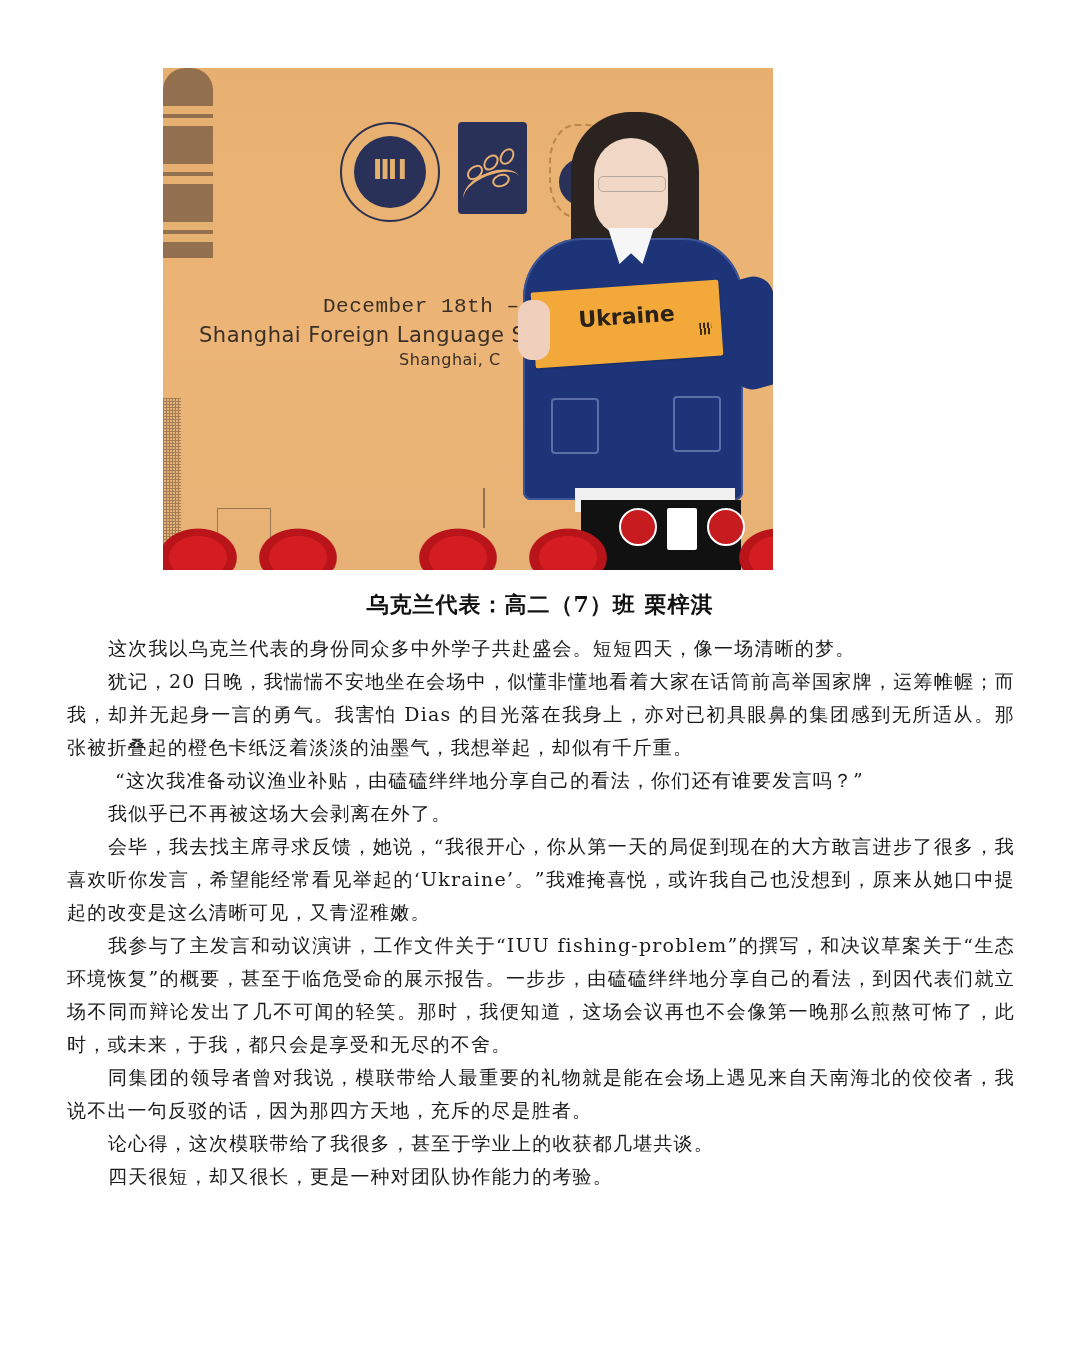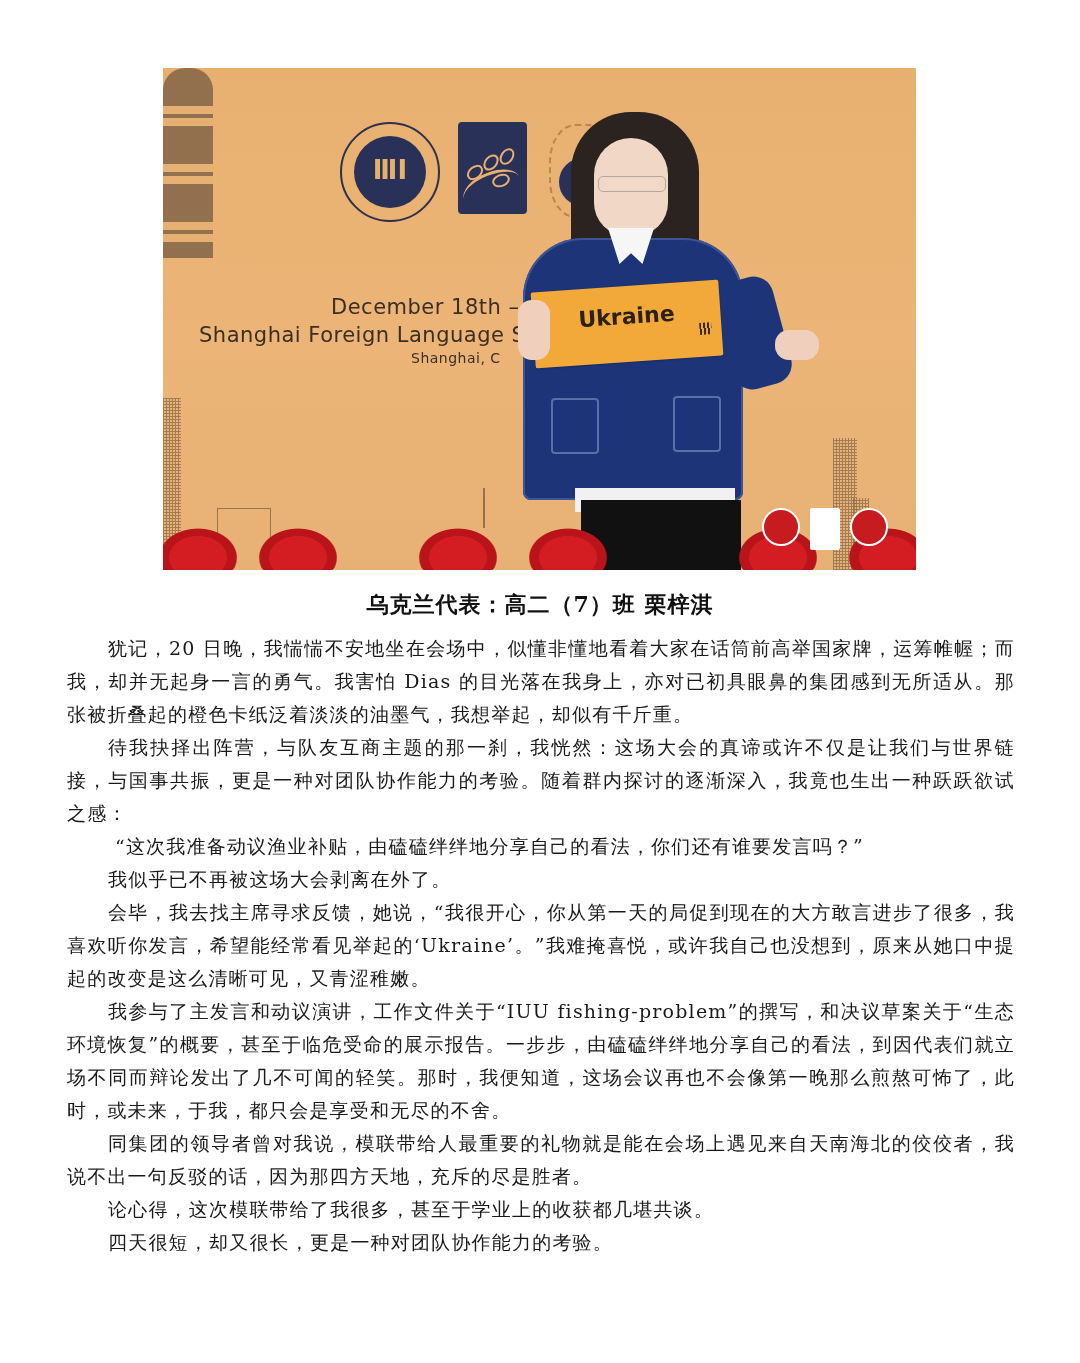--- a/index.html
+++ b/index.html
@@ -1,41 +1,41 @@
 <!DOCTYPE html>
 <html><head>
 <meta charset="utf-8">
 <style>
   html, body { margin: 0; padding: 0; background: #ffffff; }
   body { width: 1080px; height: 1363px; position: relative; overflow: hidden;
          font-family: "DejaVu Serif", "Liberation Serif", serif; color: #1a1a1a; }
 
   
-  .photo { position: absolute; left: 163px; top: 68px; width: 753px; height: 502px;
+  .photo { position: absolute; left: 163px; top: 68px; width: 610px; height: 502px;
            overflow: hidden; background: #e9b274; }
   .photo .bg { position: absolute; inset: 0;
                background: linear-gradient(180deg, #e8b070 0%, #ecb577 55%, #e7b175 100%); }
   .logo-round { position: absolute; border-radius: 50%; }
   .logo1-outer { left: 177px; top: 54px; width: 96px; height: 96px; border: 2px solid #2c3150; }
   .logo1-inner { left: 191px; top: 68px; width: 72px; height: 72px; background: #2a3158; }
   .logo1-glyph { position: absolute; left: 205px; top: 80px; width: 44px; height: 44px;
                  color: #e3b06e; font: bold 26px "DejaVu Sans", sans-serif; text-align: center; line-height: 44px; }
   .logo2 { position: absolute; left: 295px; top: 54px; width: 69px; height: 92px; background: #2a3158; border-radius: 4px; }
   .logo2 .leaf { position: absolute; width: 14px; height: 9px; border: 2.5px solid #e8b070; border-radius: 50%; }
   .logo2 .stem { position: absolute; left: 4px; top: 50px; width: 60px; height: 30px;
                  border-top: 3px solid #e8b070; border-radius: 50% 50% 0 0; transform: rotate(-22deg); }
   .logo3-wreath { left: 386px; top: 56px; width: 62px; height: 90px; border-radius: 40%;
                   border: 2px dashed #b9864c; }
   .logo3-globe { left: 396px; top: 90px; width: 48px; height: 48px; background: #2a3158; }
 
   .banner-text { position: absolute; font-family: "DejaVu Sans", sans-serif; color: #3a2f26;
                  white-space: nowrap; letter-spacing: 0.5px; }
-  .bt1 { left: 168px; top: 227px; font-size: 21px; }
+  .bt1 { left: 160px; top: 227px; font-size: 21px; font-family: Liberation Mono, monospace; }
   .bt2 { left: 36px; top: 255px; font-size: 21px; }
-  .bt3 { left: 248px; top: 282px; font-size: 14px; }
+  .bt3 { left: 236px; top: 282px; font-size: 16px; }
   .bt4 { left: 576px; top: 255px; font-size: 21px; }
 
   
   .bldg { position: absolute; background: repeating-linear-gradient(0deg, #8a6a4a 0 1px, transparent 1px 3px),
           repeating-linear-gradient(90deg, #8a6a4a 0 1px, transparent 1px 3px); opacity: .75; }
   .tower { left: 124px; top: 312px; width: 50px; height: 190px; border-radius: 22px 22px 0 0;
            background: repeating-linear-gradient(180deg, #7d6046 0 38px, #e6b072 38px 46px, #7d6046 46px 50px, #e6b072 50px 58px); opacity:.8; }
   .b-left { left: 0; top: 330px; width: 18px; height: 172px; }
   .b-swfc { left: 54px; top: 440px; width: 52px; height: 62px; border: 1px solid #7d6046; background: transparent; }
   .b-right { left: 670px; top: 370px; width: 24px; height: 132px; }
@@ -143,22 +143,22 @@
   <div class="small-logos">
     <div class="sl"></div>
     <div class="sl sq"></div>
     <div class="sl"></div>
   </div>
 </div>
 
 <div class="caption">乌克兰代表：高二（7）班 栗梓淇</div>
 
 <div class="article">
+  <p>这次我以乌克兰代表的身份同众多中外学子共赴盛会。短短四天，像一场清晰的梦。</p>
   <p>犹记，20 日晚，我惴惴不安地坐在会场中，似懂非懂地看着大家在话筒前高举国家牌，运筹帷幄；而我，却并无起身一言的勇气。我害怕 Dias 的目光落在我身上，亦对已初具眼鼻的集团感到无所适从。那张被折叠起的橙色卡纸泛着淡淡的油墨气，我想举起，却似有千斤重。</p>
-  <p>待我抉择出阵营，与队友互商主题的那一刹，我恍然：这场大会的真谛或许不仅是让我们与世界链接，与国事共振，更是一种对团队协作能力的考验。随着群内探讨的逐渐深入，我竟也生出一种跃跃欲试之感：</p>
   <p class="quote">“这次我准备动议渔业补贴，由磕磕绊绊地分享自己的看法，你们还有谁要发言吗？”</p>
   <p>我似乎已不再被这场大会剥离在外了。</p>
   <p>会毕，我去找主席寻求反馈，她说，“我很开心，你从第一天的局促到现在的大方敢言进步了很多，我喜欢听你发言，希望能经常看见举起的‘Ukraine’。”我难掩喜悦，或许我自己也没想到，原来从她口中提起的改变是这么清晰可见，又青涩稚嫩。</p>
   <p>我参与了主发言和动议演讲，工作文件关于“IUU fishing-problem”的撰写，和决议草案关于“生态环境恢复”的概要，甚至于临危受命的展示报告。一步步，由磕磕绊绊地分享自己的看法，到因代表们就立场不同而辩论发出了几不可闻的轻笑。那时，我便知道，这场会议再也不会像第一晚那么煎熬可怖了，此时，或未来，于我，都只会是享受和无尽的不舍。</p>
   <p>同集团的领导者曾对我说，模联带给人最重要的礼物就是能在会场上遇见来自天南海北的佼佼者，我说不出一句反驳的话，因为那四方天地，充斥的尽是胜者。</p>
   <p>论心得，这次模联带给了我很多，甚至于学业上的收获都几堪共谈。</p>
   <p>四天很短，却又很长，更是一种对团队协作能力的考验。</p>
 </div>
 
 </body></html>

